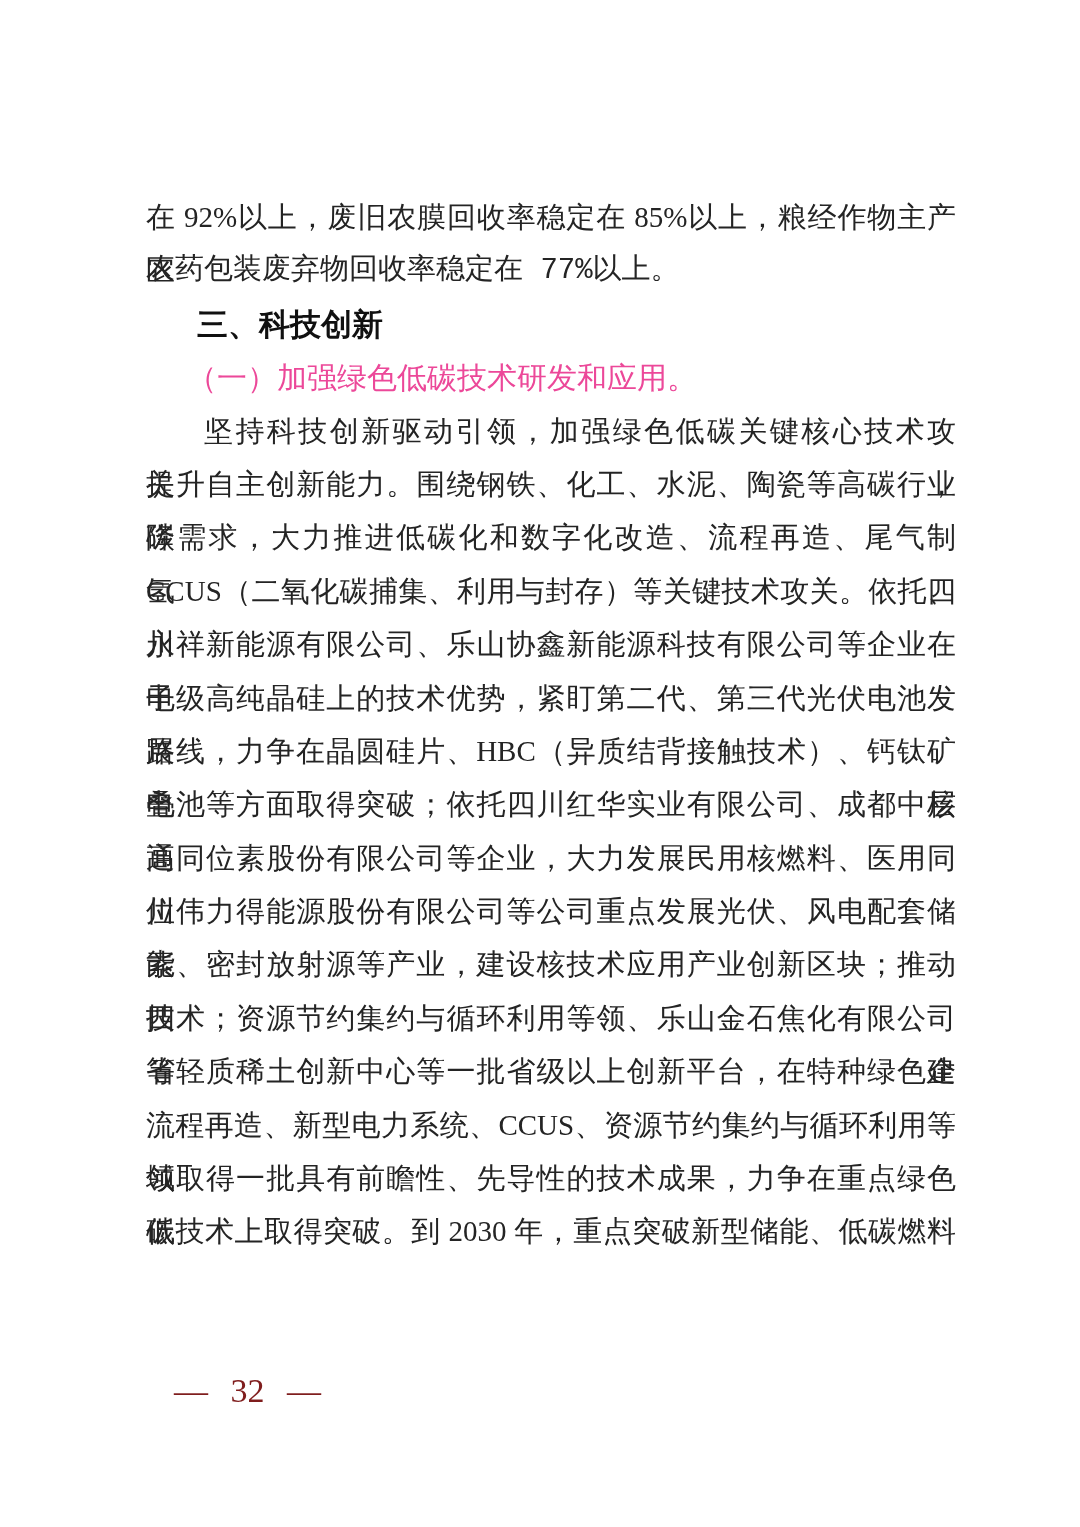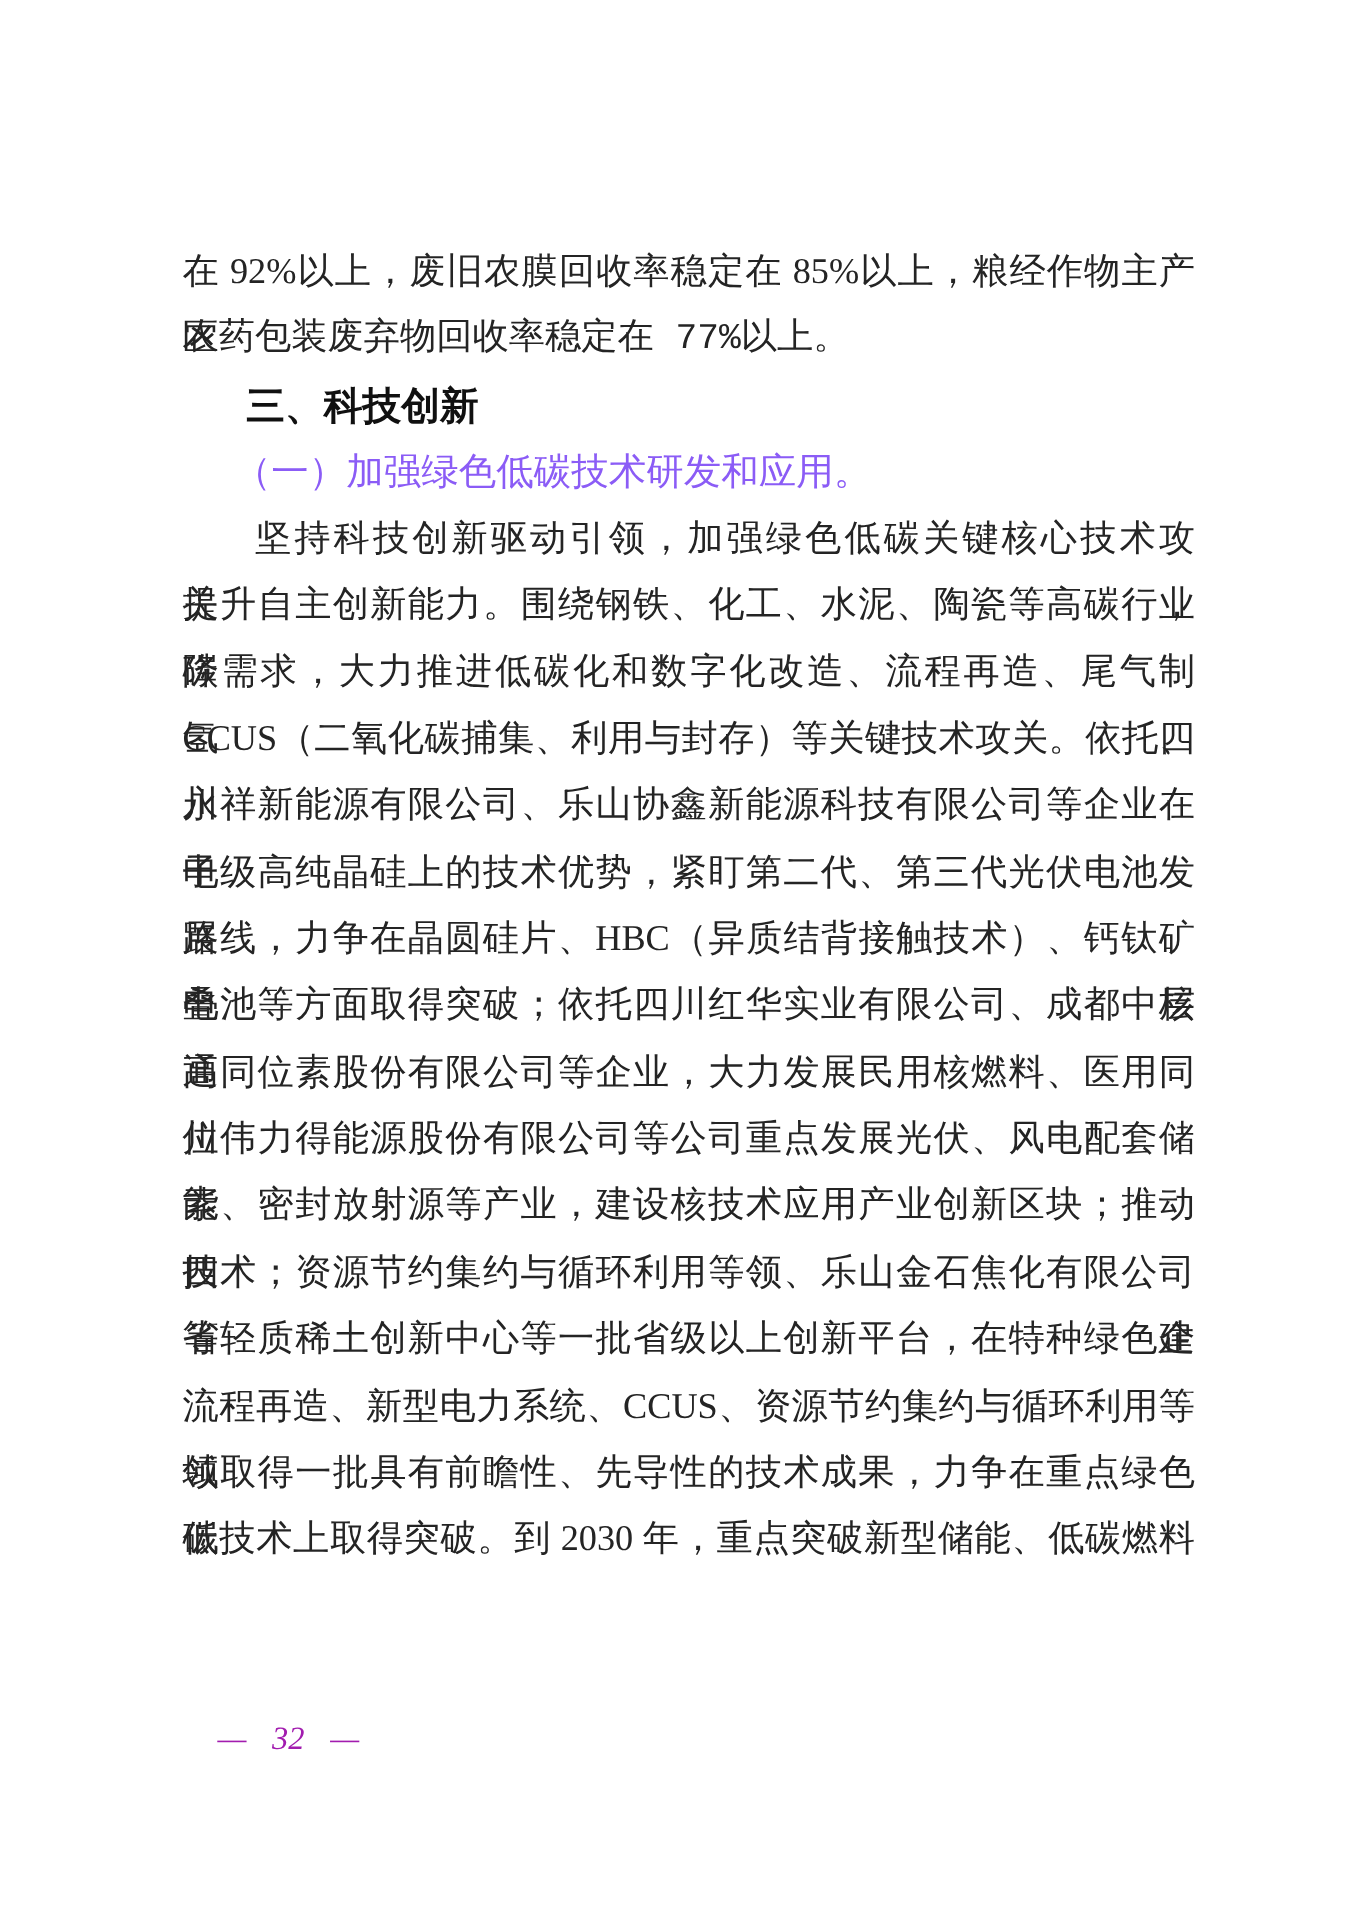--- a/index.html
+++ b/index.html
@@ -44,36 +44,35 @@
     font-family: "Liberation Sans", sans-serif;
     font-weight: 700;
     font-size: 31px;
     color: #101010;
     text-align: right;
     text-align-last: left;
     text-indent: 51px;
   }
   .line.subheading {
     font-size: 30px;
-    color: #8b5cf6;
+    color: #ec4899;
     text-align: left;
     text-align-last: left;
     text-indent: 41px;
   }
   .footer {
     position: absolute;
     left: 174px;
     top: 1364px;
     height: 53px;
     line-height: 53px;
-    font-size: 26px;
-    color: #a21caf;
+    font-size: 34px;
+    color: #7f1d1d;
     font-family: "Liberation Serif", serif;
     word-spacing: 14px;
-    font-style: italic;
   }
 </style>
 </head>
 <body>
 
 <div class="page">
   <div class="content">
 
   <div class="line body">在 92%以上，废旧农膜回收率稳定在 85%以上，粮经作物主产区</div>
       <div class="line body-last">农药包装废弃物回收率稳定在 77%以上。</div>

